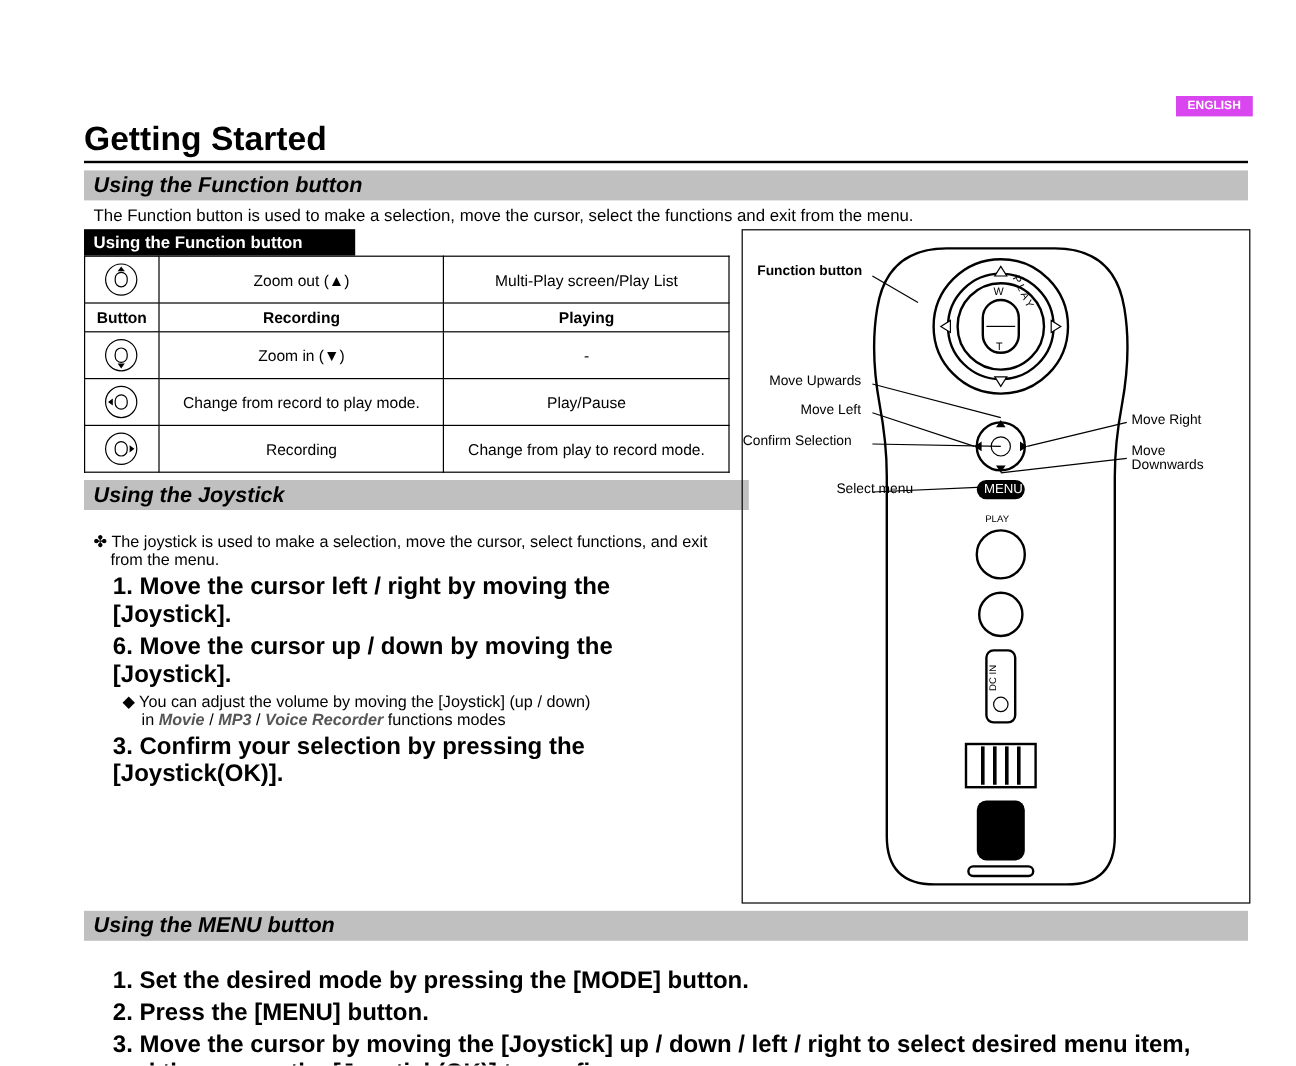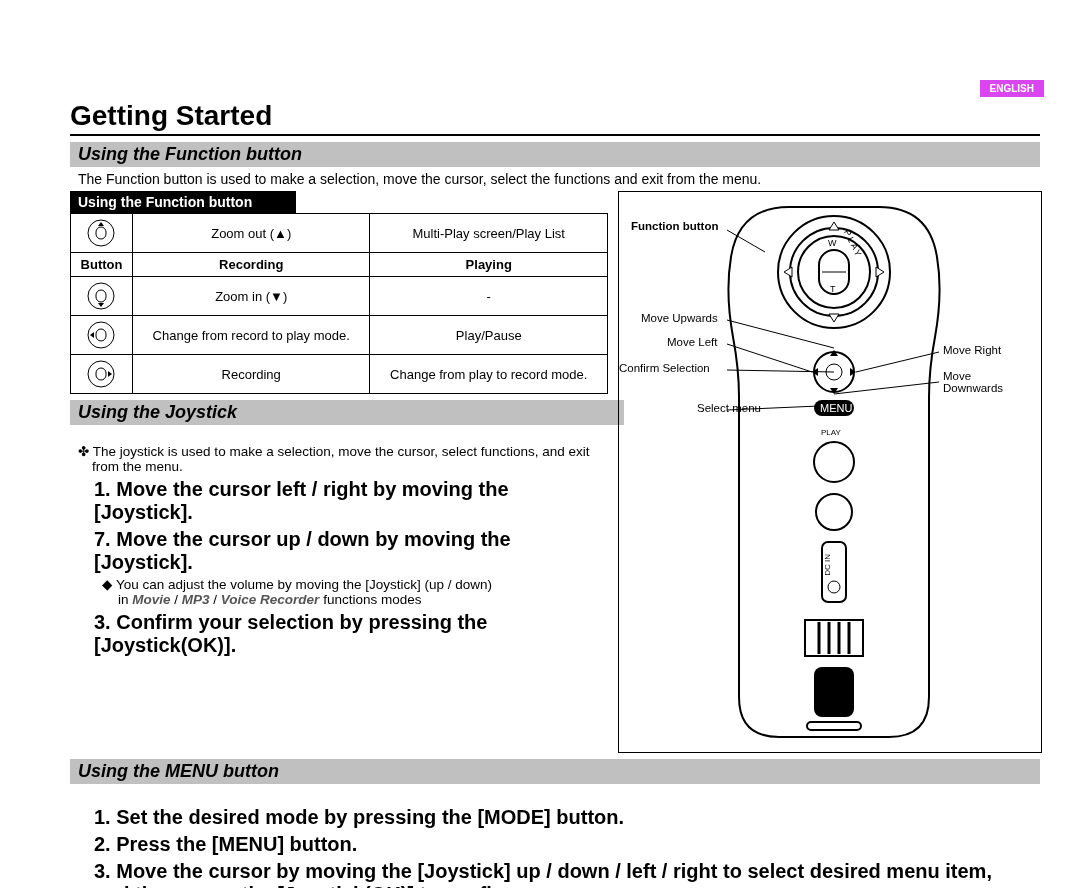--- a/index.html
+++ b/index.html
@@ -162,21 +162,21 @@
           <td>Change from play to record mode.</td>
         </tr>
       </tbody>
         </table>
 
       <div class="section-bar" style="width:100%;">Using the Joystick</div>
 
       <div class="joystick-box">
         <div class="bullet">✤  <span>The joystick is used to make a selection, move the cursor, select functions, and exit from the menu.</span></div>
         <div class="numlist">1.  Move the cursor left / right by moving the [Joystick].</div>
-        <div class="numlist">7.  Move the cursor up / down by moving the [Joystick].</div>
+        <div class="numlist">6.  Move the cursor up / down by moving the [Joystick].</div>
         <div class="sub">◆   You can adjust the volume by moving the [Joystick] (up / down)</div>
         <div class="modes">
           <span>in </span><em>Movie</em><span> / </span><em>MP3</em><span> / </span><em>Voice Recorder</em><span> functions modes</span>
         </div>
         <div class="numlist">3.  Confirm your selection by pressing the [Joystick(OK)].</div>
       </div>
 
     </div>
 
     <div class="right-col">

